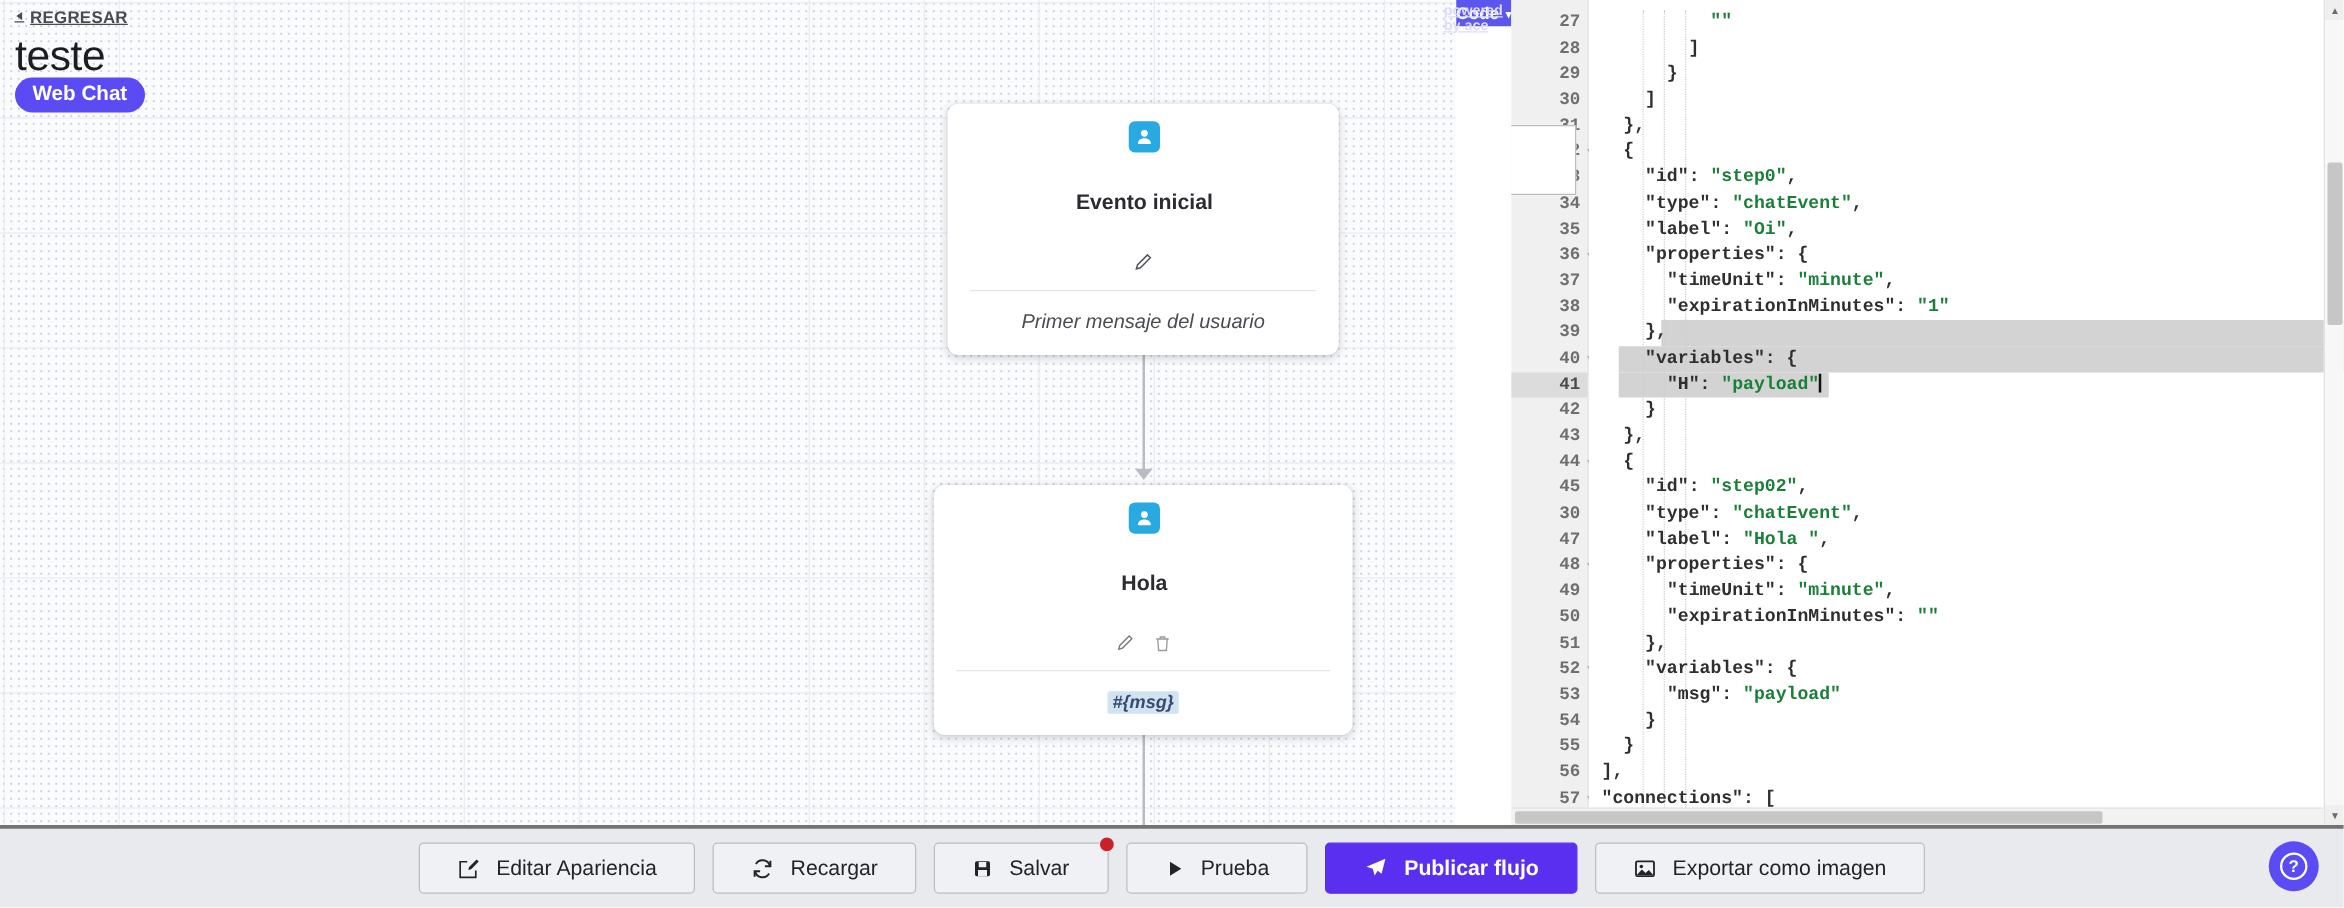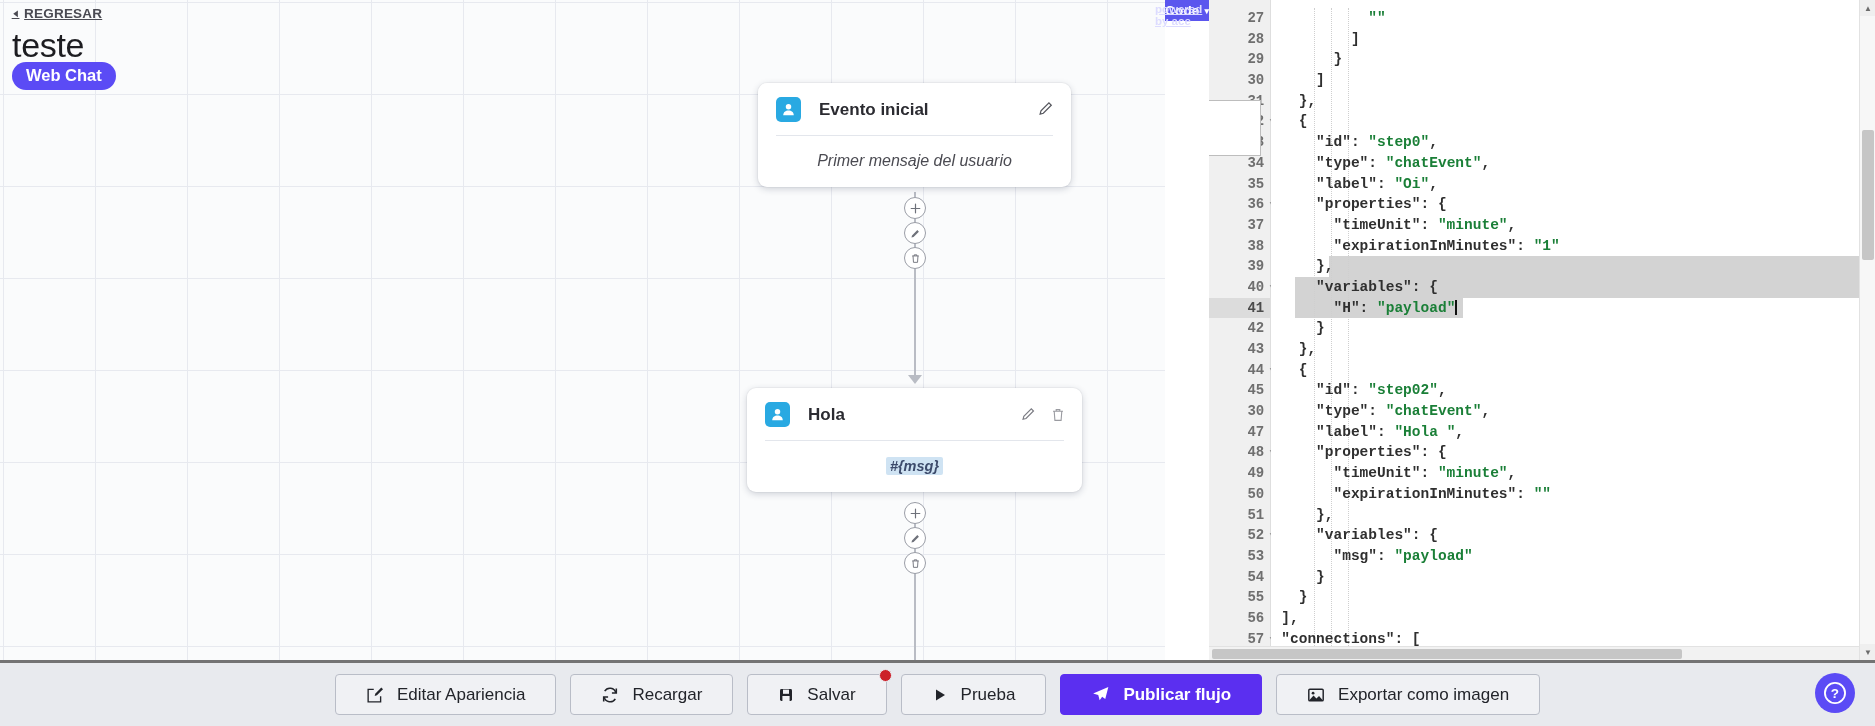--- a/index.html
+++ b/index.html
@@ -46,21 +46,21 @@
   }
 
   
   .node {
     position: absolute; background: #fff;
     border-radius: 9px;
     box-shadow: 0 2px 7px rgba(30,40,70,.20), 0 0 0 1px rgba(0,0,0,.03);
   }
   .node-head {
     display: flex; align-items: center;
-    padding: 14px 16px 13px 18px; gap: 18px;
+    padding: 14px 16px 13px 18px; gap: 30px; flex-direction: column;
   }
   .node-avatar {
     width: 25px; height: 25px; border-radius: 5px;
     background: #29a9e2; flex: 0 0 auto;
     display: flex; align-items: center; justify-content: center;
   }
   .node-title {
     font-size: 17px; font-weight: 700; color: #2b2b31;
     flex: 1 1 auto; white-space: nowrap;
   }

